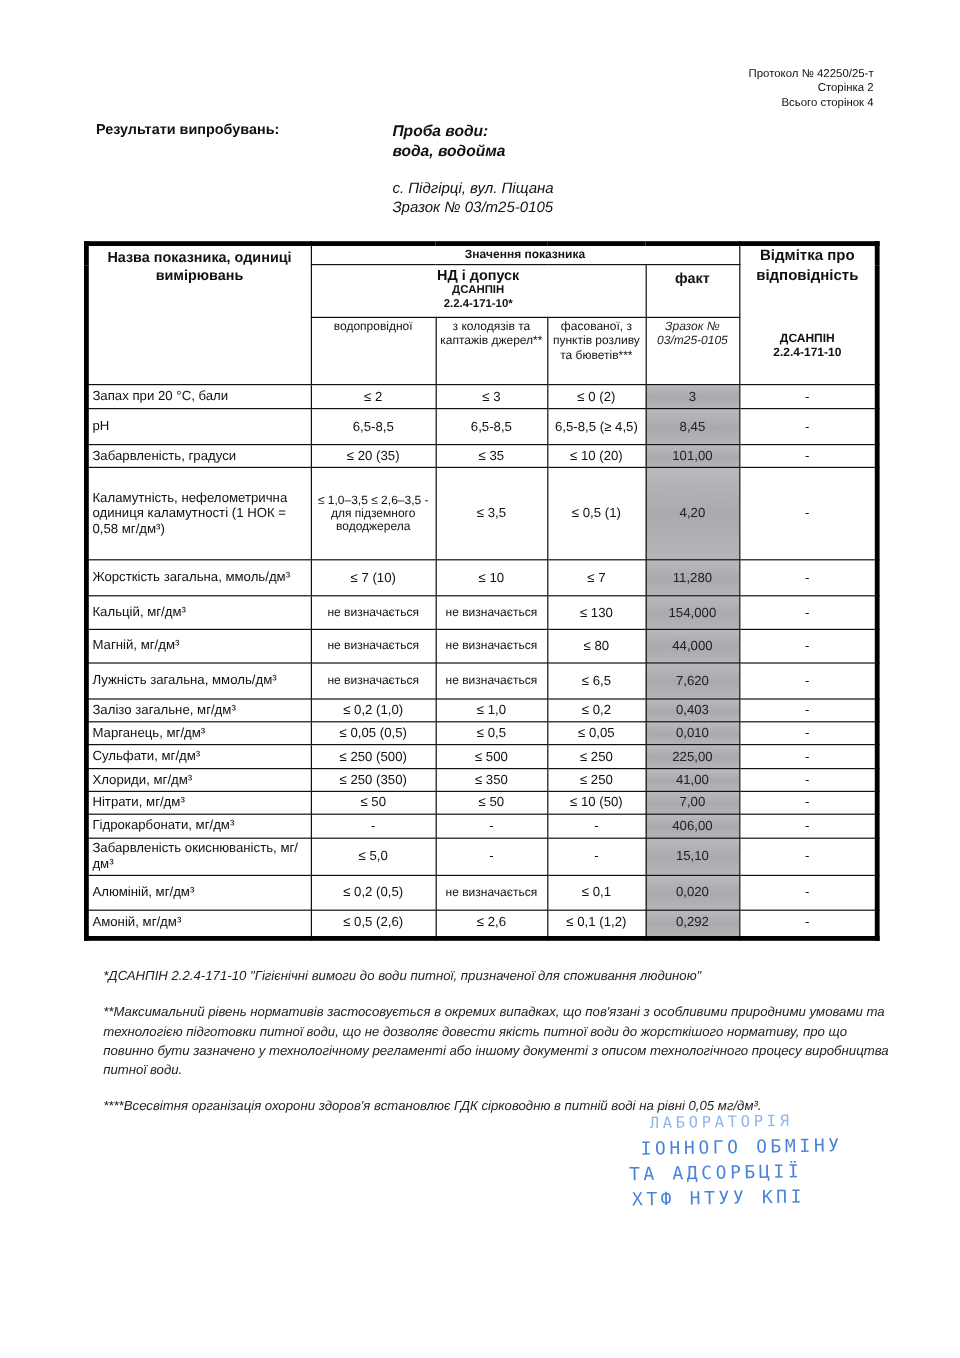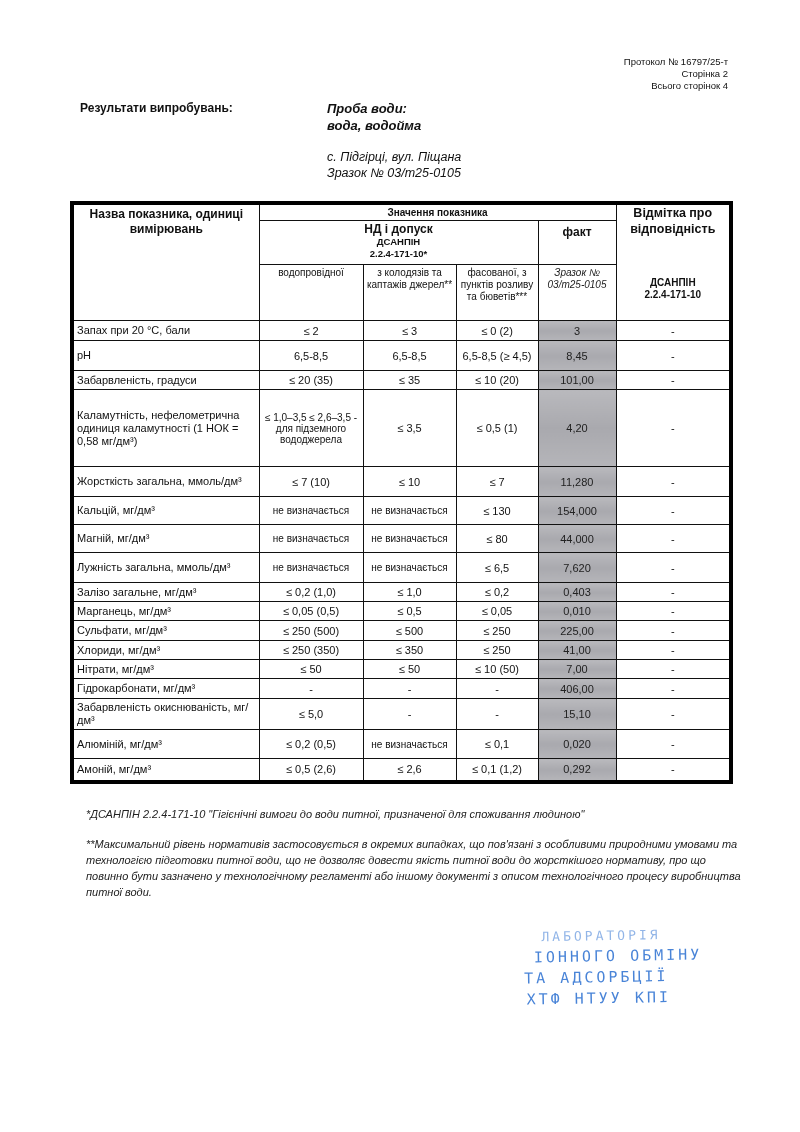--- a/index.html
+++ b/index.html
@@ -39,21 +39,21 @@
            font-size: 15px; letter-spacing: 3px; line-height: 21px; opacity: 0.85; transform: rotate(-1deg); }
   .stamp .l0 { font-size: 13px; opacity: 0.6; margin-left: 18px; }
   .stamp .l1 { margin-left: 10px; }
   .stamp .l2 { margin-left: 0; }
   .stamp .l3 { margin-left: 2px; }
 </style>
 </head>
 <body>
 
 <div class="protocol">
-  <div>Протокол № 16797/25-т</div>
+  <div>Протокол № 42250/25-т</div>
   <div>Сторінка 2</div>
   <div>Всього сторінок 4</div>
 </div>
 
 <div class="results-label">Результати випробувань:</div>
 
 <div class="sample-block">
   <div class="title">Проба води:</div>
   <div class="title">вода, водойма</div>
   <div class="addr">с. Підгірці, вул. Піщана</div>
@@ -232,20 +232,21 @@
         <td class="c">≤ 0,1 (1,2)</td>
         <td class="fact">0,292</td>
         <td class="mark">-</td>
       </tr>
     </tbody>
 </table>
 
 <div class="footnotes">
   <p>*ДСАНПІН 2.2.4-171-10 "Гігієнічні вимоги до води питної, призначеної для споживання людиною"</p>
   <p>**Максимальний рівень нормативів застосовується в окремих випадках, що пов'язані з особливими природними умовами та технологією підготовки питної води, що не дозволяє довести якість питної води до жорсткішого нормативу, про що повинно бути зазначено у технологічному регламенті або іншому документі з описом технологічного процесу виробництва питної води.</p>
+  <p>****Всесвітня організація охорони здоров'я встановлює ГДК сірководню в питній воді на рівні 0,05 мг/дм³.</p>
 </div>
 
 <div class="stamp">
   <div class="l0">ЛАБОРАТОРІЯ</div>
   <div class="l1">ІОННОГО  ОБМІНУ</div>
   <div class="l2">ТА  АДСОРБЦІЇ</div>
   <div class="l3">ХТФ  НТУУ КПІ</div>
 </div>
 
 </body></html>

